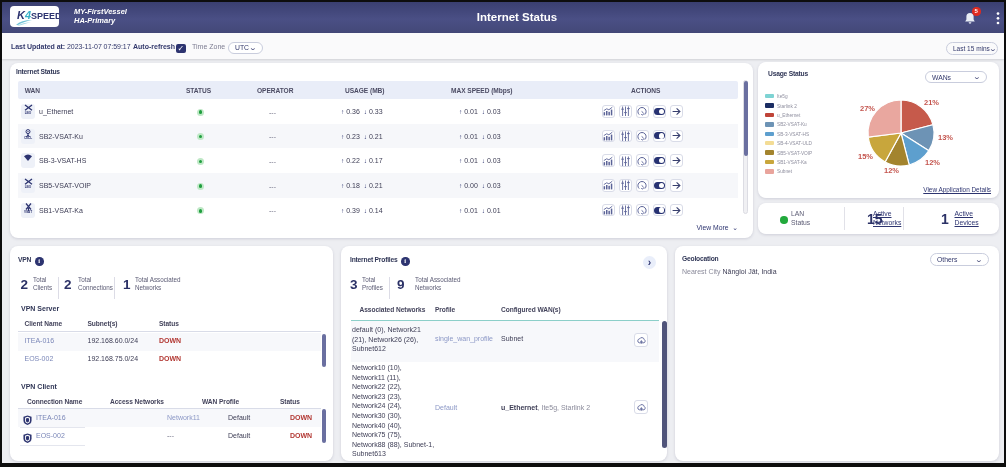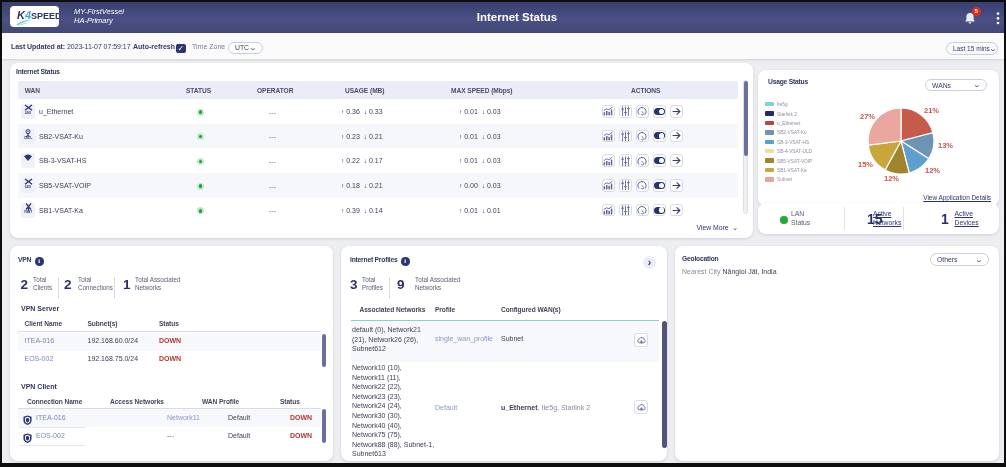--- a/index.html
+++ b/index.html
@@ -2,39 +2,39 @@
 <html><head>
 <meta charset="utf-8">
 <style>
 * { margin:0; padding:0; box-sizing:border-box; }
 html,body { width:1006px; height:467px; font-family:"Liberation Sans",sans-serif; }
 body { background:#0d0d0d; position:relative; overflow:hidden; }
 #page { position:absolute; left:2px; top:2px; width:1002px; height:461px; background:#edeef2; overflow:hidden; }
 
 #hdr { position:absolute; left:0; top:0; width:1002px; height:31px; background:linear-gradient(180deg,#3a3f70 0%,#4a4f85 55%,#434878 100%); }
 #logo { position:absolute; left:8px; top:4px; width:49px; height:21px; background:#fff; border-radius:4px; }
-#vessel { position:absolute; left:72px; top:5px; color:#fff; font-style:italic; font-size:7.5px; line-height:9px; font-weight:normal; }
+#vessel { position:absolute; left:72px; top:5px; color:#fff; font-style:italic; font-size:7.5px; line-height:9px; font-weight:bold; }
 #title { position:absolute; left:14px; top:9px; width:1002px; text-align:center; color:#fff; font-size:11.5px; font-weight:bold; }
 
 #bell { position:absolute; left:962px; top:9px; }
 #badge { position:absolute; left:970px; top:5px; width:8.5px; height:8.5px; background:#e02b20; border-radius:50%; color:#fff; font-size:6px; text-align:center; line-height:8.5px; font-weight:bold; }
 
 #subbar { position:absolute; left:0; top:31px; width:1002px; height:26px; background:#fafafb; box-shadow:0 1px 2px rgba(0,0,0,.12); }
 #lastupd { position:absolute; left:9px; top:10px; font-size:7px; letter-spacing:-0.05px; color:#32386b; }
 #autoref { position:absolute; left:131px; top:10px; font-size:7px; font-weight:bold; color:#32386b; }
 #chk { position:absolute; left:174px; top:10.5px; width:9.5px; height:9.5px; background:#2d3470; border-radius:2px; color:#fff; font-size:8px; line-height:10px; text-align:center; }
 #tz { position:absolute; left:190px; top:10px; font-size:7px; color:#7d7d92; }
 .pill { position:absolute; border:1px solid #c9cddd; border-radius:9px; background:#fff; font-size:6.8px; color:#32386b; display:flex; align-items:center; justify-content:space-between; padding:0 6px; white-space:nowrap; }
 #utcpill { left:226px; top:8.5px; width:35px; height:12.5px; }
 #last15 { left:944px; top:40px; width:52px; height:13px; background:#fafafb; font-size:6.5px; }
 .chev { font-size:7px; color:#32386b; transform:scaleX(1.4); }
 
 .card { position:absolute; background:#fff; border-radius:8px; box-shadow:0 1px 3px rgba(50,50,90,.16); }
 #c-is { left:8px; top:61px; width:743px; height:175px; }
-#c-usage { left:756px; top:60px; width:241px; height:136px;margin-top:8px; }
+#c-usage { left:756px; top:60px; width:241px; height:136px; }
 #c-lan { left:756px; top:201px; width:241px; height:31px; }
 #c-vpn { left:8px; top:244px; width:323px; height:215px; }
 #c-prof { left:339px; top:244px; width:326px; height:215px; }
 #c-geo { left:673px; top:244px; width:324px; height:215px; }
 .cardtitle { position:absolute; font-size:6.7px; font-weight:bold; color:#303656; letter-spacing:-0.2px; }
 
 #is-title { left:6px; top:5px; }
 #is-thead { position:absolute; left:8px; top:18px; width:720px; height:18px; background:#e9edf8; border-radius:2px; }
 .th { position:absolute; top:6px; font-size:6.6px; font-weight:bold; color:#4c4c64; letter-spacing:-0.05px; }
 .isrow { position:absolute; left:8px; width:720px; height:24.7px; }

